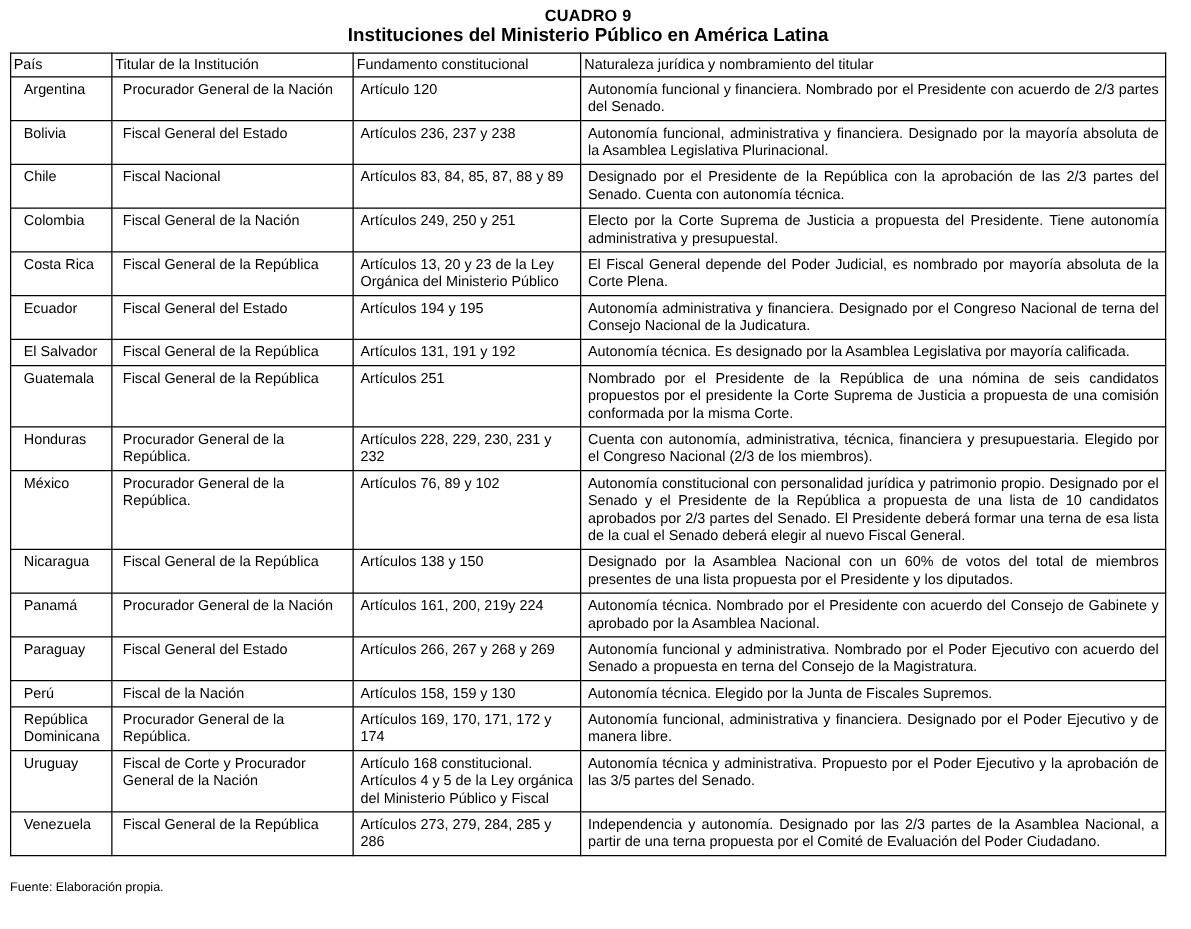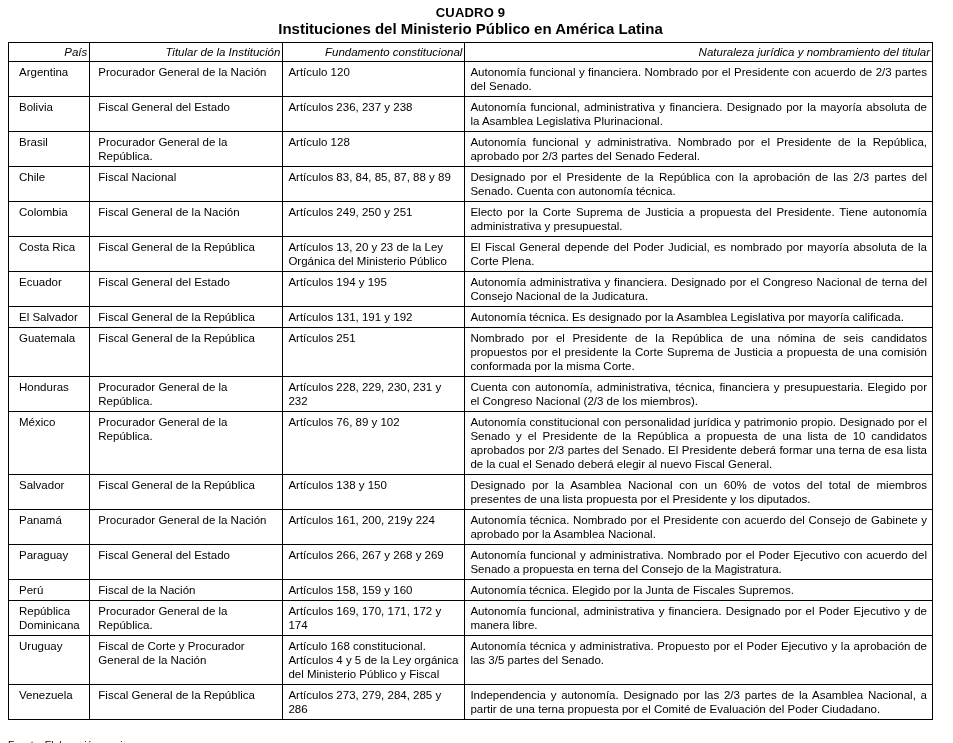--- a/index.html
+++ b/index.html
@@ -21,23 +21,22 @@
     table-layout: fixed;
   }
   th, td {
     border: 1px solid #000;
     font-size: 11.5px;
     line-height: 14px;
     vertical-align: top;
     padding: 3px 5px;
   }
   th {
-    font-style: italic;
     font-weight: normal;
-    text-align: right;
+    text-align: left;
     vertical-align: middle;
     padding: 2px 2px;
   }
   col.c-pais { width: 8.8%; }
   col.c-titular { width: 20.9%; }
   col.c-fundamento { width: 19.7%; }
   col.c-naturaleza { width: 50.6%; }
   td.col-pais { padding-left: 10px; }
   td.col-titular { padding-left: 8px; }
   td.col-fundamento { text-align: left; }
@@ -76,26 +75,20 @@
           <td class="col-fundamento">Artículo 120</td>
           <td class="col-naturaleza">Autonomía funcional y financiera. Nombrado por el Presidente con acuerdo de 2/3 partes del Senado.</td>
         </tr>
         <tr>
           <td class="col-pais">Bolivia</td>
           <td class="col-titular">Fiscal General del Estado</td>
           <td class="col-fundamento">Artículos 236, 237 y 238</td>
           <td class="col-naturaleza">Autonomía funcional, administrativa y financiera. Designado por la mayoría absoluta de la Asamblea Legislativa Plurinacional.</td>
         </tr>
         <tr>
-          <td class="col-pais">Brasil</td>
-          <td class="col-titular">Procurador General de la República.</td>
-          <td class="col-fundamento">Artículo 128</td>
-          <td class="col-naturaleza">Autonomía funcional y administrativa. Nombrado por el Presidente de la República, aprobado por 2/3 partes del Senado Federal.</td>
-        </tr>
-        <tr>
           <td class="col-pais">Chile</td>
           <td class="col-titular">Fiscal Nacional</td>
           <td class="col-fundamento">Artículos 83, 84, 85, 87, 88 y 89</td>
           <td class="col-naturaleza">Designado por el Presidente de la República con la aprobación de las 2/3 partes del Senado. Cuenta con autonomía técnica.</td>
         </tr>
         <tr>
           <td class="col-pais">Colombia</td>
           <td class="col-titular">Fiscal General de la Nación</td>
           <td class="col-fundamento">Artículos 249, 250 y 251</td>
           <td class="col-naturaleza">Electo por la Corte Suprema de Justicia a propuesta del Presidente. Tiene autonomía administrativa y presupuestal.</td>
@@ -130,41 +123,41 @@
           <td class="col-fundamento">Artículos 228, 229, 230, 231 y 232</td>
           <td class="col-naturaleza">Cuenta con autonomía, administrativa, técnica, financiera y presupuestaria. Elegido por el Congreso Nacional (2/3 de los miembros).</td>
         </tr>
         <tr>
           <td class="col-pais">México</td>
           <td class="col-titular">Procurador General de la República.</td>
           <td class="col-fundamento">Artículos 76, 89 y 102</td>
           <td class="col-naturaleza">Autonomía constitucional con personalidad jurídica y patrimonio propio. Designado por el Senado y el Presidente de la República a propuesta de una lista de 10 candidatos aprobados por 2/3 partes del Senado. El Presidente deberá formar una terna de esa lista de la cual el Senado deberá elegir al nuevo Fiscal General.</td>
         </tr>
         <tr>
-          <td class="col-pais">Salvador</td>
+          <td class="col-pais">Nicaragua</td>
           <td class="col-titular">Fiscal General de la República</td>
           <td class="col-fundamento">Artículos 138 y 150</td>
           <td class="col-naturaleza">Designado por la Asamblea Nacional con un 60% de votos del total de miembros presentes de una lista propuesta por el Presidente y los diputados.</td>
         </tr>
         <tr>
           <td class="col-pais">Panamá</td>
           <td class="col-titular">Procurador General de la Nación</td>
           <td class="col-fundamento">Artículos 161, 200, 219y 224</td>
           <td class="col-naturaleza">Autonomía técnica. Nombrado por el Presidente con acuerdo del Consejo de Gabinete y aprobado por la Asamblea Nacional.</td>
         </tr>
         <tr>
           <td class="col-pais">Paraguay</td>
           <td class="col-titular">Fiscal General del Estado</td>
           <td class="col-fundamento">Artículos 266, 267 y 268 y 269</td>
           <td class="col-naturaleza">Autonomía funcional y administrativa. Nombrado por el Poder Ejecutivo con acuerdo del Senado a propuesta en terna del Consejo de la Magistratura.</td>
         </tr>
         <tr>
           <td class="col-pais">Perú</td>
           <td class="col-titular">Fiscal de la Nación</td>
-          <td class="col-fundamento">Artículos 158, 159 y 160</td>
+          <td class="col-fundamento">Artículos 158, 159 y 130</td>
           <td class="col-naturaleza">Autonomía técnica. Elegido por la Junta de Fiscales Supremos.</td>
         </tr>
         <tr>
           <td class="col-pais">República Dominicana</td>
           <td class="col-titular">Procurador General de la República.</td>
           <td class="col-fundamento">Artículos 169, 170, 171, 172 y 174</td>
           <td class="col-naturaleza">Autonomía funcional, administrativa y financiera. Designado por el Poder Ejecutivo y de manera libre.</td>
         </tr>
         <tr>
           <td class="col-pais">Uruguay</td>

